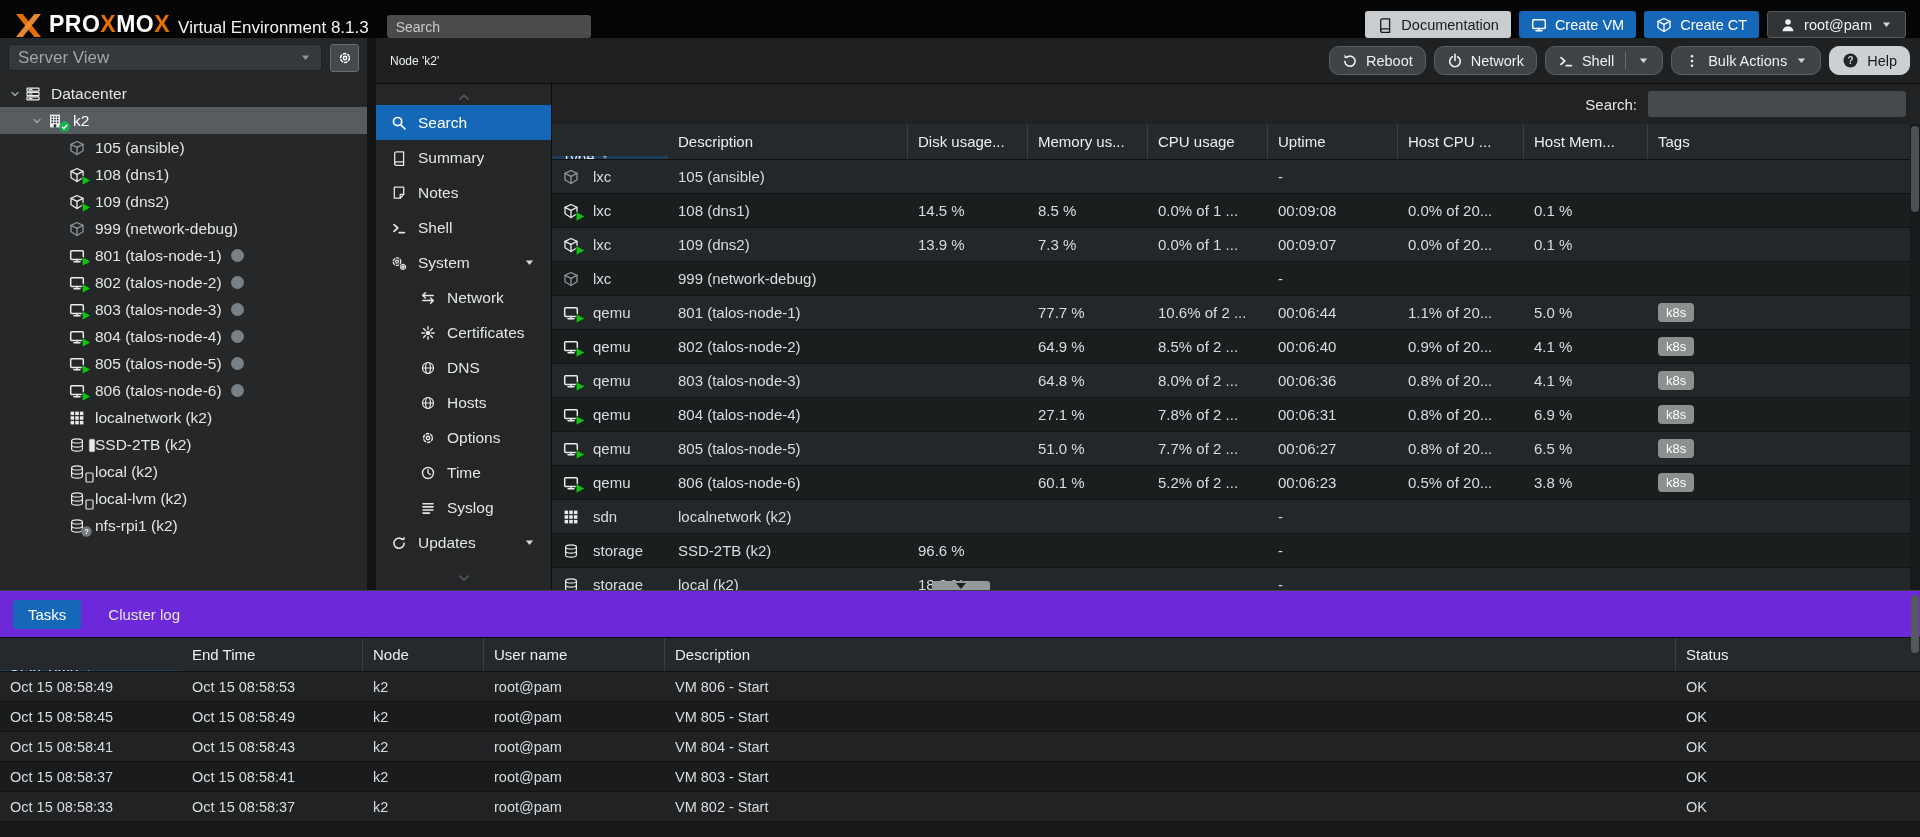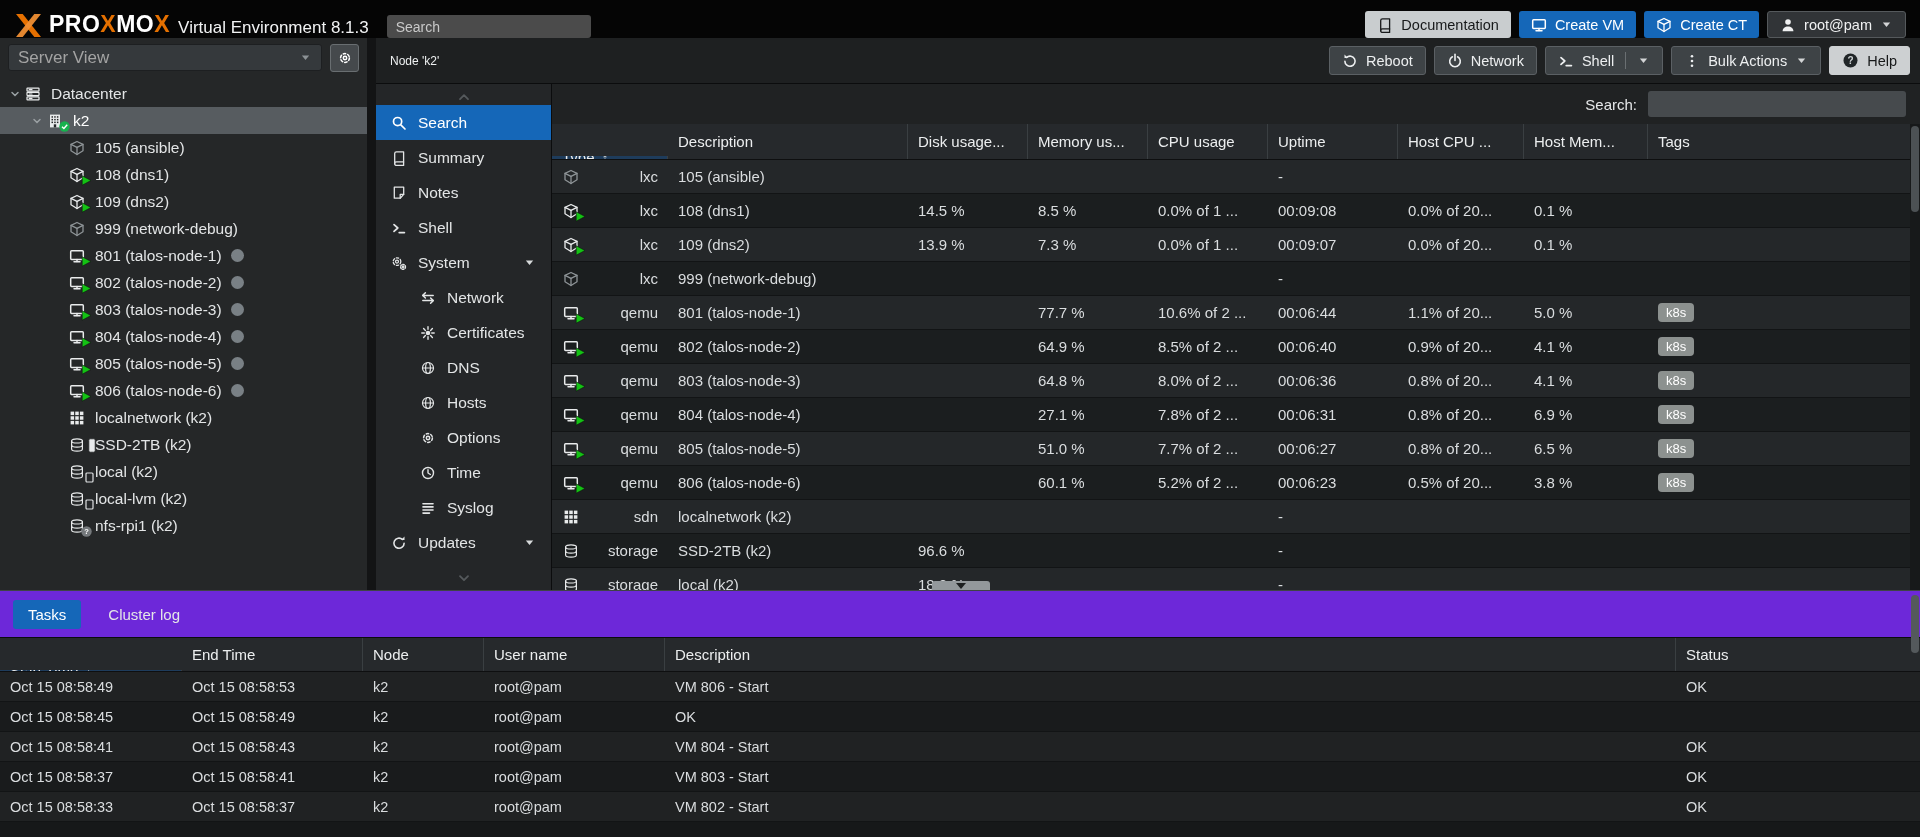--- a/index.html
+++ b/index.html
@@ -50,21 +50,21 @@
   .tag-dot { width:13px; height:13px; border-radius:50%; background:#798085; margin-left:9px; flex:none; }
 
   
   #content { position:absolute; left:376px; top:38px; width:1544px; height:552px;
     background:#222425; display:flex; flex-direction:column; }
   .content-header { display:flex; align-items:center; height:46px; padding:0 10px;
     border-bottom:1px solid #0b0c0d; background:#1e2021; flex:none; }
   .content-header h2 { font-size:12px; font-weight:normal; color:#eef0f1; margin:0 0 0 4px; }
   .actions { margin-left:auto; display:flex; gap:8px; }
   .btn { display:inline-flex; align-items:center; gap:8px; height:29px; padding:0 12px;
-    border-radius:3px; font-size:14.5px; cursor:pointer; font-family:inherit; }
+    border-radius:10px; font-size:14.5px; cursor:pointer; font-family:inherit; }
   .btn.dark  { background:#3e4346; border:1px solid #5b6064; color:#edeff0; }
   .btn.light { background:#cdd0d2; border:1px solid #cdd0d2; color:#17191a; }
   .btn .divider { width:1px; height:17px; background:#6a6f72; margin:0 3px; }
   .content-body { display:flex; flex:1; min-height:0; }
 
   
   #node-menu { width:176px; flex:none; background:#242628; border-right:1px solid #0b0c0d;
     display:flex; flex-direction:column; padding-top:4px; }
   .scroll-chev { height:17px; display:flex; align-items:center; justify-content:center; color:#55595c; }
   .scroll-chev.bottom { margin-top:auto; margin-bottom:4px; }
@@ -89,21 +89,21 @@
     border-right:1px solid #3a3f42; overflow:hidden; white-space:nowrap; cursor:pointer; }
   .hcell:last-child { border-right:none; }
   .hcell.sorted { background:var(--sorted-header);margin-top:32px; }
   .sort-arrow { margin-left:7px; color:#cdd2d4; font-size:14px; }
   #grid-rows { flex:1; overflow:hidden; position:relative; background:#1b1d1e; }
   .g-row { display:grid; height:34px; border-bottom:1px solid #121415; cursor:pointer; }
   #grid-rows .g-row:nth-child(odd)  { background:#242729; }
   #grid-rows .g-row:nth-child(even) { background:#1b1e1f; }
   .cell { display:flex; align-items:center; padding:0 10px; font-size:15px; color:#dadddf;
     overflow:hidden; white-space:nowrap; }
-  .type-cell { gap:4px; padding-left:9px;justify-content:space-between; }
+  .type-cell { gap:4px; padding-left:9px; }
   .badge { background:var(--tag-bg); color:#ffffff; padding:1.5px 8px; border-radius:4px;
     font-size:13px; line-height:16px; }
   .vscroll { position:absolute; right:0; top:40px; bottom:0; width:10px; background:#17191a; }
   .vscroll .thumb { position:absolute; top:2px; left:1px; right:1px; height:86px; background:#4c5154;
     border-radius:4px; }
   .scroll-hint { position:absolute; bottom:0; left:380px; width:58px; height:9px; background:#93989b;
     border-radius:3px 3px 0 0; display:flex; align-items:flex-start; justify-content:center; }
   .scroll-hint::after { content:""; width:0; height:0; margin-top:2px;
     border-left:5px solid transparent; border-right:5px solid transparent; border-top:6px solid #1d1f20; }
 
@@ -1072,20 +1072,21 @@
           <div class="cell">k2</div>
           <div class="cell">root@pam</div>
           <div class="cell">VM 806 - Start</div>
           <div class="cell">OK</div>
         </div>
         <div class="g-row task-grid">
           <div class="cell">Oct 15 08:58:45</div>
           <div class="cell">Oct 15 08:58:49</div>
           <div class="cell">k2</div>
           <div class="cell">root@pam</div>
+          <div class="cell">VM 805 - Start</div>
           <div class="cell">OK</div>
         </div>
         <div class="g-row task-grid">
           <div class="cell">Oct 15 08:58:41</div>
           <div class="cell">Oct 15 08:58:43</div>
           <div class="cell">k2</div>
           <div class="cell">root@pam</div>
           <div class="cell">VM 804 - Start</div>
           <div class="cell">OK</div>
         </div>

